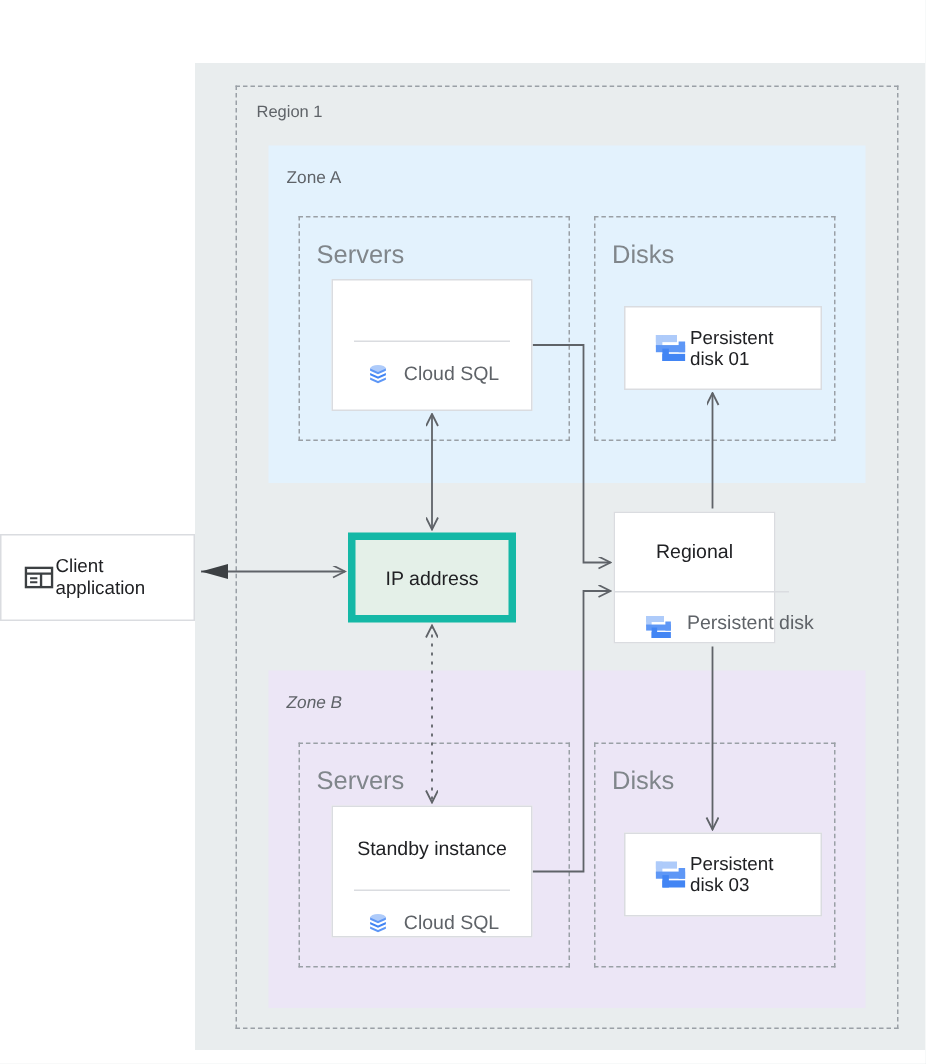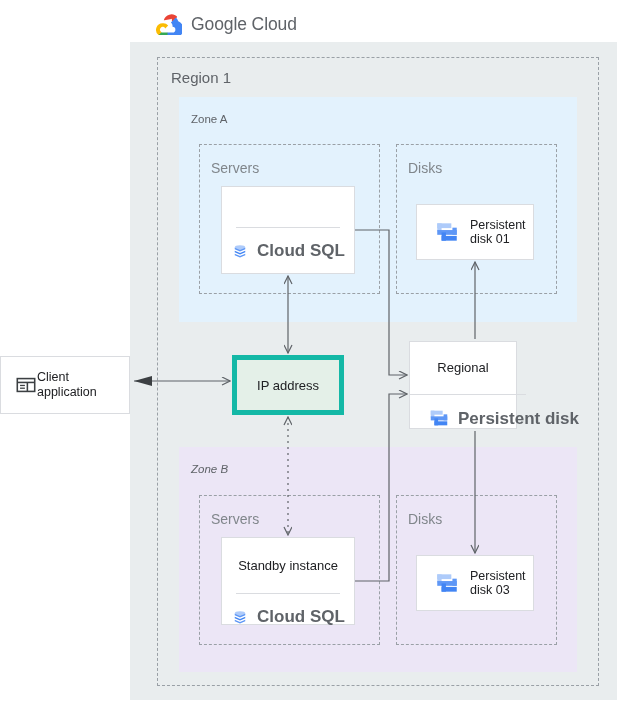--- a/index.html
+++ b/index.html
@@ -58,21 +58,21 @@
   .region-box {
     position: absolute;
     left: 157px; top: 57px;
     width: 442px; height: 629px;
     border: 1px dashed #9aa0a6;
     box-sizing: border-box;
   }
   .region-label {
     position: absolute;
     left: 171px; top: 69px;
-    font-size: 15px;
+    font-size: 11px;
     color: #5f6368;
     text-align: right;
   }
 
   .zone-a {
     position: absolute;
     left: 179px; top: 97px;
     width: 398px; height: 225px;
     background: #e3f2fd;
     box-sizing: border-box;
@@ -97,21 +97,21 @@
     border: 1px dashed #9aa0a6;
     box-sizing: border-box;
   }
   .gb-servers-a { left: 199px; top: 144px; width: 181px; height: 150px; }
   .gb-disks-a   { left: 396px; top: 144px; width: 161px; height: 150px; }
   .gb-servers-b { left: 199px; top: 495px; width: 181px; height: 150px; }
   .gb-disks-b   { left: 396px; top: 495px; width: 161px; height: 150px; }
 
   .group-label {
     position: absolute;
-    font-size: 14px;
+    font-size: 17px;
     color: #80868b;
   }
   .gl-servers-a { left: 211px; top: 160px; }
   .gl-disks-a   { left: 408px; top: 160px; }
   .gl-servers-b { left: 211px; top: 511px; }
   .gl-disks-b   { left: 408px; top: 511px; }
 
   
   .card {
     position: absolute;
@@ -125,41 +125,39 @@
     color: #202124;
     white-space: nowrap;
   }
   .card-divider {
     height: 1px;
     background: #dadce0;
     margin: 0 auto;
   }
   .card-sub {
     display: flex;
-    align-items: flex-end;
+    align-items: flex-start;
     justify-content: center;
     gap: 8px;
-    font-size: 17px;
+    font-size: 13px;
     color: #5f6368;
     white-space: nowrap;
-    font-weight: bold;
   }
 
   .card-instance { width: 134px; height: 88px; padding-top: 20px; }
   .card-instance .card-divider { width: 104px; margin-top: 20px; }
   .card-instance .card-sub { margin-top: 13px; }
 
   .c-primary  { left: 221px; top: 186px; }
   .c-standby  { left: 221px; top: 537px; }
 
   .card-disk {
-    width: 118px; height: 56px;
+    width: 132px; height: 56px;
     display: flex;
     align-items: center;
-    gap: 10px;
     padding-left: 17px;
   }
   .card-disk .disk-name {
     font-size: 12.5px;
     color: #202124;
     line-height: 14.5px;
   }
   .c-disk01 { left: 416px; top: 204px; }
   .c-disk02 { left: 416px; top: 555px; }
 
@@ -218,29 +216,20 @@
   }
 </style>
 </head>
 <body>
 
 <div id="canvas">
 
   <div class="left-gutter"></div>
   <div class="top-white"></div>
 
-  <div class="gc-logo">
-    <svg class="gc-mark" viewBox="0 0 32 26">
-      <path d="M20.2 9.1l1.6 0 4.4-4.4 .2-1.9A10 10 0 0 0 10.2 7.7a1.2 1.2 0 0 1 .8 0l8.8-1.4s.4-.7.4-.7z" fill="#ea4335"></path>
-      <path d="M28.1 9.1a10 10 0 0 0-3-4.8L19 10.4a5.6 5.6 0 0 1 2 4.4v1.1a3.5 3.5 0 0 1 0 7h-6.2l-.7.7v3.7l.7.6h6.2A8.1 8.1 0 0 0 28.1 9.1z" fill="#4285f4"></path>
-      <path d="M8.6 27.9h6.2v-5h-6.2a3.4 3.4 0 0 1-1.4-.3l-.9.3-4.4 4.4-.4.9a8 8 0 0 0 7.1 -0.3z" fill="#34a853"></path>
-      <path d="M8.6 11.6A8.1 8.1 0 0 0 3.7 26.1l3.6-3.6a3.5 3.5 0 1 1 4.7-4.7l3.6-3.6a8.1 8.1 0 0 0-7-2.6z" fill="#fbbc04"></path>
-    </svg>
-    <div class="gc-text"><span class="g-bold">Google</span> <span>Cloud</span></div>
-  </div>
 
   <div class="region-box"></div>
   <div class="region-label">Region 1</div>
 
   <div class="zone-a"></div>
   <div class="zone-label zone-a-label">Zone A</div>
   <div class="group-box gb-servers-a"></div>
   <div class="group-label gl-servers-a">Servers</div>
   <div class="group-box gb-disks-a"></div>
   <div class="group-label gl-disks-a">Disks</div>

